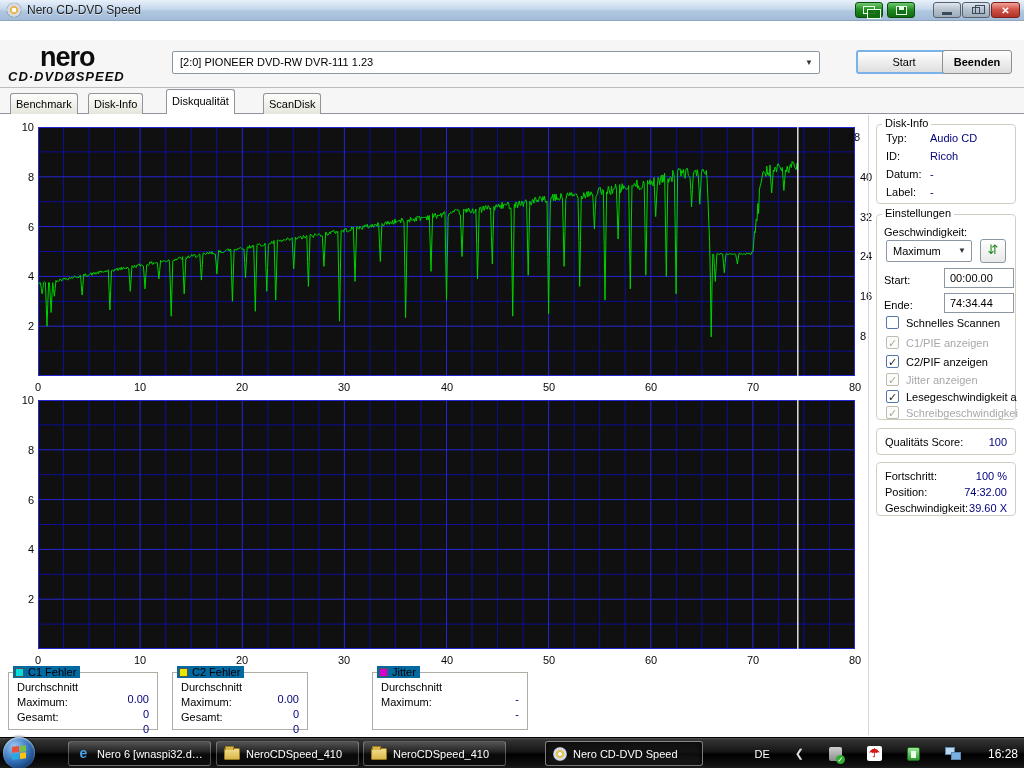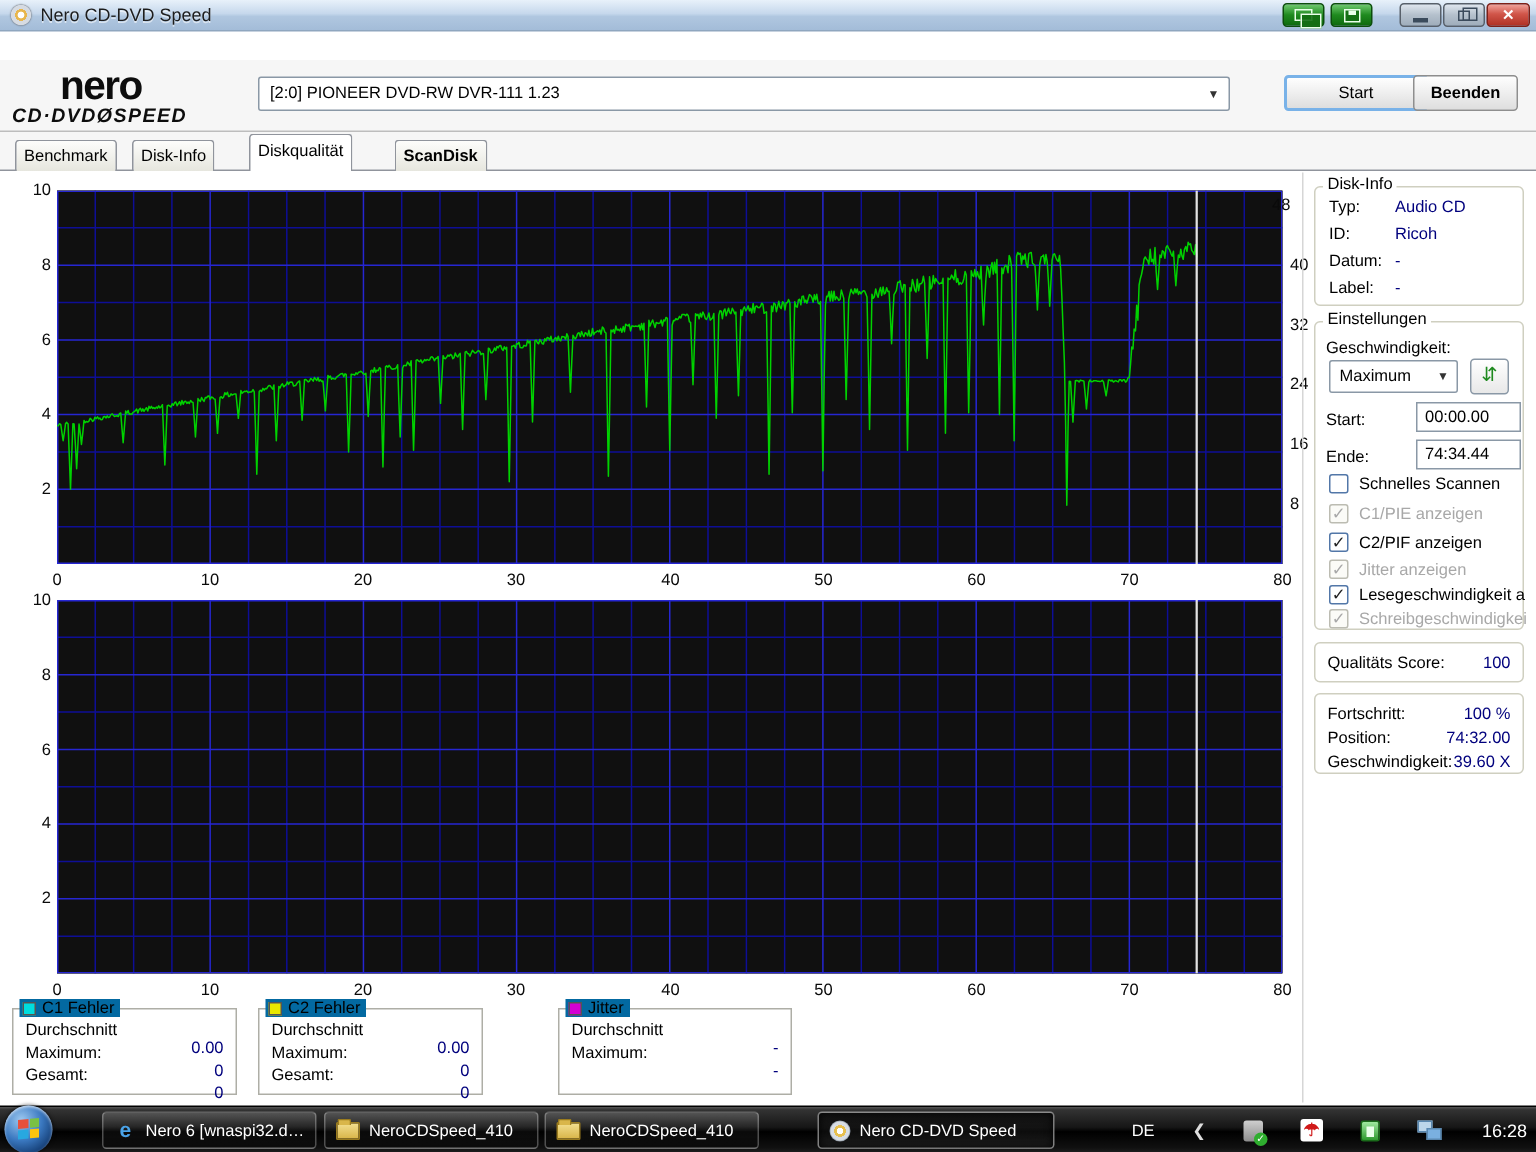--- a/index.html
+++ b/index.html
@@ -167,21 +167,21 @@
       <span class="arrow">▼</span>
     </div>
     <div class="hd-btn btn-start">Start</div>
     <div class="hd-btn btn-quit">Beenden</div>
   </div>
 
   <div class="tabstrip">
       <div class="tab" style="left: 10px;">Benchmark</div>
       <div class="tab" style="left: 88px;">Disk-Info</div>
       <div class="tab active" style="left: 166px;">Diskqualität</div>
-      <div class="tab" style="left: 263px; font-weight: bold;">ScanDisk</div>
+      <div class="tab" style="left: 263px;">ScanDisk</div>
     </div>
   <div class="client-border"></div>
 
   <div id="chart-layer">
       <svg class="plot" style="left:38px; top:127px" width="817" height="249" viewBox="0 0 817 249">
         <rect x="0" y="0" width="817" height="249" fill="#101010"></rect>
         <path d="M25.5 0V249M51.1 0V249M76.6 0V249M127.7 0V249M153.2 0V249M178.7 0V249M229.8 0V249M255.3 0V249M280.8 0V249M331.9 0V249M357.4 0V249M383.0 0V249M434.0 0V249M459.6 0V249M485.1 0V249M536.2 0V249M561.7 0V249M587.2 0V249M638.3 0V249M663.8 0V249M689.3 0V249M740.4 0V249M765.9 0V249M791.5 0V249M0 224.1H817M0 174.3H817M0 124.5H817M0 74.7H817M0 24.9H817" stroke="#0e0e96" fill="none"></path>
         <path d="M102.1 0V249M204.3 0V249M306.4 0V249M408.5 0V249M510.6 0V249M612.8 0V249M714.9 0V249M0 199.2H817M0 149.4H817M0 99.6H817M0 49.8H817" stroke="#2626d2" fill="none"></path>
         <rect x="0.5" y="0.5" width="816" height="248" fill="none" stroke="#2626d2"></rect>
         <path d="M0.0 156.6L0.8 156.9L1.6 155.5L2.5 155.9L3.3 161.5L4.1 166.8L4.9 161.5L5.7 155.4L6.5 154.6L7.4 155.6L8.2 177.2L9.0 199.2L9.8 177.2L10.6 155.5L11.4 155.7L12.3 170.0L13.1 185.5L13.9 170.0L14.7 155.7L15.5 161.6L16.3 169.3L17.2 161.6L18.0 153.3L18.8 154.8L19.6 154.0L20.4 154.4L21.2 153.9L22.1 151.9L22.9 152.5L23.7 153.9L24.5 153.3L25.3 151.1L26.1 152.1L27.0 150.9L27.8 152.3L28.6 151.7L29.4 152.9L30.2 152.7L31.0 150.9L31.9 150.7L32.7 151.6L33.5 150.2L34.3 151.4L35.1 151.0L35.9 149.5L36.8 148.9L37.6 149.9L38.4 150.7L39.2 150.3L40.0 150.1L40.9 150.7L41.7 148.6L42.5 148.4L43.3 158.4L44.1 168.1L44.9 158.4L45.8 147.0L46.6 148.5L47.4 146.7L48.2 149.1L49.0 149.0L49.8 149.2L50.7 147.9L51.5 147.4L52.3 146.8L53.1 145.7L53.9 148.3L54.7 146.0L55.6 145.2L56.4 147.2L57.2 145.6L58.0 147.2L58.8 145.9L59.6 144.8L60.5 147.0L61.3 143.9L62.1 145.2L62.9 143.9L63.7 145.3L64.5 144.7L65.4 145.4L66.2 144.4L67.0 145.1L67.8 143.6L68.6 144.9L69.4 144.3L70.3 142.8L71.1 163.4L71.9 183.0L72.7 163.4L73.5 143.6L74.3 143.1L75.2 143.7L76.0 144.3L76.8 142.1L77.6 143.2L78.4 141.5L79.2 141.0L80.1 143.5L80.9 142.1L81.7 140.8L82.5 143.0L83.3 140.0L84.2 142.5L85.0 140.6L85.8 140.5L86.6 141.9L87.4 141.1L88.2 141.9L89.1 140.0L89.9 141.0L90.7 141.3L91.5 152.2L92.3 164.3L93.1 152.2L94.0 138.7L94.8 139.9L95.6 140.6L96.4 138.0L97.2 139.5L98.0 140.6L98.9 138.0L99.7 138.2L100.5 137.2L101.3 136.9L102.1 139.2L102.9 137.7L103.8 138.0L104.6 138.9L105.4 139.2L106.2 149.6L107.0 161.9L107.8 149.6L108.7 137.9L109.5 137.5L110.3 138.5L111.1 137.6L111.9 134.8L112.7 136.1L113.6 134.5L114.4 137.3L115.2 137.1L116.0 135.6L116.8 136.4L117.6 135.9L118.5 135.6L119.3 135.6L120.1 143.5L120.9 151.9L121.7 143.5L122.6 133.3L123.4 135.2L124.2 134.4L125.0 133.9L125.8 134.0L126.6 133.7L127.5 134.8L128.3 134.4L129.1 134.3L129.9 134.1L130.7 132.7L131.5 134.2L132.4 161.1L133.2 189.2L134.0 161.1L134.8 134.0L135.6 133.2L136.4 134.0L137.3 131.9L138.1 133.1L138.9 132.0L139.7 132.2L140.5 130.9L141.3 130.0L142.2 130.2L143.0 131.4L143.8 132.4L144.6 129.6L145.4 148.8L146.2 166.8L147.1 148.8L147.9 130.6L148.7 131.6L149.5 129.7L150.3 128.8L151.1 130.9L152.0 130.1L152.8 129.4L153.6 127.6L154.4 129.3L155.2 127.8L156.0 127.7L156.9 127.9L157.7 130.4L158.5 130.2L159.3 129.7L160.1 128.3L160.9 127.5L161.8 127.0L162.6 140.4L163.4 153.1L164.2 140.4L165.0 126.2L165.9 126.0L166.7 126.8L167.5 127.6L168.3 127.1L169.1 125.3L169.9 125.9L170.8 127.1L171.6 124.7L172.4 125.7L173.2 126.7L174.0 124.6L174.8 127.1L175.7 126.2L176.5 127.4L177.3 127.0L178.1 136.0L178.9 146.9L179.7 136.0L180.6 123.3L181.4 124.8L182.2 123.7L183.0 125.8L183.8 125.1L184.6 125.5L185.5 125.7L186.3 124.6L187.1 123.9L187.9 123.3L188.7 122.6L189.5 122.1L190.4 122.0L191.2 124.2L192.0 122.2L192.8 122.6L193.6 148.4L194.4 174.3L195.3 148.4L196.1 122.5L196.9 122.7L197.7 122.6L198.5 123.1L199.3 121.6L200.2 122.4L201.0 121.2L201.8 121.0L202.6 120.5L203.4 121.2L204.2 122.2L205.1 122.6L205.9 121.9L206.7 135.4L207.5 150.6L208.3 135.4L209.2 120.2L210.0 119.8L210.8 121.3L211.6 118.2L212.4 121.2L213.2 119.8L214.1 120.2L214.9 118.1L215.7 118.6L216.5 151.4L217.3 184.3L218.1 151.4L219.0 117.6L219.8 116.9L220.6 117.8L221.4 116.6L222.2 117.6L223.0 118.9L223.9 119.1L224.7 118.9L225.5 118.9L226.3 118.0L227.1 116.2L227.9 140.5L228.8 164.3L229.6 140.5L230.4 118.3L231.2 116.6L232.0 116.7L232.8 116.8L233.7 114.4L234.5 115.5L235.3 116.7L236.1 113.5L236.9 144.0L237.7 173.1L238.6 144.0L239.4 113.3L240.2 112.8L241.0 113.7L241.8 114.1L242.6 112.9L243.5 114.9L244.3 114.0L245.1 112.7L245.9 113.4L246.7 112.7L247.6 113.1L248.4 113.0L249.2 111.1L250.0 110.9L250.8 111.7L251.6 113.5L252.5 112.0L253.3 111.7L254.1 110.7L254.9 127.0L255.7 141.9L256.5 127.0L257.4 110.1L258.2 111.9L259.0 112.1L259.8 111.1L260.6 109.7L261.4 110.5L262.3 109.3L263.1 109.9L263.9 112.1L264.7 111.4L265.5 108.3L266.3 110.2L267.2 111.0L268.0 109.3L268.8 108.6L269.6 134.4L270.4 159.4L271.2 134.4L272.1 107.7L272.9 107.3L273.7 108.7L274.5 108.9L275.3 110.5L276.1 108.5L277.0 106.6L277.8 107.5L278.6 108.4L279.4 108.2L280.2 107.3L281.0 106.7L281.9 107.4L282.7 109.4L283.5 108.7L284.3 108.9L285.1 123.1L285.9 139.4L286.8 123.1L287.6 105.1L288.4 105.6L289.2 108.1L290.0 108.2L290.9 107.0L291.7 105.0L292.5 106.7L293.3 104.0L294.1 104.9L294.9 103.5L295.8 103.4L296.6 105.7L297.4 106.6L298.2 104.2L299.0 105.7L299.8 104.5L300.7 149.2L301.5 194.2L302.3 149.2L303.1 103.8L303.9 103.8L304.7 103.2L305.6 105.2L306.4 102.1L307.2 102.3L308.0 101.2L308.8 104.7L309.6 104.8L310.5 104.8L311.3 103.2L312.1 103.6L312.9 103.5L313.7 99.8L314.5 101.6L315.4 100.2L316.2 128.0L317.0 154.4L317.8 128.0L318.6 100.1L319.4 99.7L320.3 101.6L321.1 102.2L321.9 99.3L322.7 100.5L323.5 102.1L324.3 102.3L325.2 98.8L326.0 100.3L326.8 98.0L327.6 98.3L328.4 99.6L329.3 97.2L330.1 100.9L330.9 100.9L331.7 98.8L332.5 98.0L333.3 100.2L334.2 97.2L335.0 99.8L335.8 100.2L336.6 97.4L337.4 97.5L338.2 97.6L339.1 99.3L339.9 95.5L340.7 97.4L341.5 115.8L342.3 134.5L343.1 115.8L344.0 96.5L344.8 97.9L345.6 99.0L346.4 97.4L347.2 95.2L348.0 94.8L348.9 97.4L349.7 94.0L350.5 96.0L351.3 97.4L352.1 94.8L352.9 95.3L353.8 96.9L354.6 93.2L355.4 97.2L356.2 96.8L357.0 92.0L357.8 96.1L358.7 94.6L359.5 94.3L360.3 93.5L361.1 94.2L361.9 93.0L362.7 95.8L363.6 91.0L364.4 91.8L365.2 94.3L366.0 95.0L366.8 141.8L367.6 190.5L368.5 141.8L369.3 93.0L370.1 94.2L370.9 92.7L371.7 95.2L372.6 90.3L373.4 93.1L374.2 92.6L375.0 93.5L375.8 91.9L376.6 94.5L377.5 90.7L378.3 94.1L379.1 89.1L379.9 89.8L380.7 90.3L381.5 89.2L382.4 93.6L383.2 90.3L384.0 90.4L384.8 90.7L385.6 90.4L386.4 90.5L387.3 90.6L388.1 89.7L388.9 93.0L389.7 88.6L390.5 92.8L391.3 88.5L392.2 116.9L393.0 144.4L393.8 116.9L394.6 86.5L395.4 90.4L396.2 88.2L397.1 86.3L397.9 88.9L398.7 91.4L399.5 88.0L400.3 88.4L401.1 88.6L402.0 88.3L402.8 86.4L403.6 90.3L404.4 86.4L405.2 87.0L406.0 84.6L406.9 85.2L407.7 130.1L408.5 173.1L409.3 130.1L410.1 89.8L411.0 86.7L411.8 86.8L412.6 85.4L413.4 86.1L414.2 85.6L415.0 83.9L415.9 85.0L416.7 82.7L417.5 82.6L418.3 82.6L419.1 83.5L419.9 82.4L420.8 83.3L421.6 87.5L422.4 87.9L423.2 107.2L424.0 129.5L424.8 107.2L425.7 82.1L426.5 83.3L427.3 82.5L428.1 85.5L428.9 81.8L429.7 84.4L430.6 81.0L431.4 82.7L432.2 85.4L433.0 86.0L433.8 84.3L434.6 81.7L435.5 86.4L436.3 85.7L437.1 84.8L437.9 82.0L438.7 117.3L439.5 151.9L440.4 117.3L441.2 83.0L442.0 80.1L442.8 80.4L443.6 85.5L444.4 80.5L445.3 79.0L446.1 83.5L446.9 80.9L447.7 78.5L448.5 81.5L449.3 82.1L450.2 78.5L451.0 80.0L451.8 82.2L452.6 81.0L453.4 108.7L454.3 136.9L455.1 108.7L455.9 79.5L456.7 83.3L457.5 78.9L458.3 77.6L459.2 80.2L460.0 78.9L460.8 76.9L461.6 80.2L462.4 78.6L463.2 81.7L464.1 75.3L464.9 81.4L465.7 77.4L466.5 77.0L467.3 78.0L468.1 78.1L469.0 77.3L469.8 75.1L470.6 75.9L471.4 81.9L472.2 81.3L473.0 80.9L473.9 133.3L474.7 189.2L475.5 133.3L476.3 77.0L477.1 80.7L477.9 75.0L478.8 75.8L479.6 80.8L480.4 77.4L481.2 73.9L482.0 77.7L482.8 78.7L483.7 74.2L484.5 74.8L485.3 79.6L486.1 74.8L486.9 74.9L487.7 72.7L488.6 74.8L489.4 111.7L490.2 148.2L491.0 111.7L491.8 74.2L492.7 77.4L493.5 77.8L494.3 72.9L495.1 72.5L495.9 76.2L496.7 70.7L497.6 70.4L498.4 74.6L499.2 73.1L500.0 75.1L500.8 72.2L501.6 69.4L502.5 70.0L503.3 71.6L504.1 74.5L504.9 69.5L505.7 72.9L506.5 69.2L507.4 75.0L508.2 75.6L509.0 74.0L509.8 129.5L510.6 186.8L511.4 129.5L512.3 76.2L513.1 70.5L513.9 70.8L514.7 67.3L515.5 73.7L516.3 67.2L517.2 73.7L518.0 67.1L518.8 72.8L519.6 70.8L520.4 71.8L521.2 73.2L522.1 72.5L522.9 66.4L523.7 69.1L524.5 71.9L525.3 104.7L526.1 139.4L527.0 104.7L527.8 72.7L528.6 68.9L529.4 65.8L530.2 67.9L531.0 68.8L531.9 65.5L532.7 68.2L533.5 65.6L534.3 69.3L535.1 67.4L536.0 68.9L536.8 67.6L537.6 66.8L538.4 67.0L539.2 68.9L540.0 71.0L540.9 113.5L541.7 159.4L542.5 113.5L543.3 69.1L544.1 71.9L544.9 70.8L545.8 65.6L546.6 69.1L547.4 71.2L548.2 67.1L549.0 64.7L549.8 70.0L550.7 64.3L551.5 69.0L552.3 68.3L553.1 64.8L553.9 67.4L554.7 67.2L555.6 83.8L556.4 102.1L557.2 83.8L558.0 69.4L558.8 68.1L559.6 66.6L560.5 61.1L561.3 61.2L562.1 60.2L562.9 64.9L563.7 67.7L564.5 62.7L565.4 63.0L566.2 118.5L567.0 173.1L567.8 118.5L568.6 64.9L569.4 66.9L570.3 59.3L571.1 62.5L571.9 66.4L572.7 67.7L573.5 59.2L574.4 66.8L575.2 62.2L576.0 62.2L576.8 61.3L577.6 57.2L578.4 61.7L579.3 86.9L580.1 112.0L580.9 86.9L581.7 57.5L582.5 65.7L583.3 64.1L584.2 56.7L585.0 62.1L585.8 58.7L586.6 60.3L587.4 61.2L588.2 62.3L589.1 61.7L589.9 61.9L590.7 58.5L591.5 110.8L592.3 161.9L593.1 110.8L594.0 58.4L594.8 59.3L595.6 58.9L596.4 56.4L597.2 57.9L598.0 59.5L598.9 52.9L599.7 61.2L600.5 58.7L601.3 62.8L602.1 61.4L602.9 62.4L603.8 61.4L604.6 58.8L605.4 54.0L606.2 56.4L607.0 102.3L607.8 148.2L608.7 102.3L609.5 53.5L610.3 56.5L611.1 57.3L611.9 52.7L612.7 57.6L613.6 54.1L614.4 57.5L615.2 59.0L616.0 50.5L616.8 71.8L617.7 89.6L618.5 71.8L619.3 58.7L620.1 50.4L620.9 52.2L621.7 57.8L622.6 51.2L623.4 48.0L624.2 55.7L625.0 47.9L625.8 54.9L626.6 46.0L627.5 100.2L628.3 149.4L629.1 100.2L629.9 51.7L630.7 55.4L631.5 51.3L632.4 49.9L633.2 50.5L634.0 54.8L634.8 43.4L635.6 45.5L636.4 51.5L637.3 107.3L638.1 166.8L638.9 107.3L639.7 43.8L640.5 41.3L641.3 42.5L642.2 41.8L643.0 49.2L643.8 43.6L644.6 45.9L645.4 42.3L646.2 49.1L647.1 51.3L647.9 42.2L648.7 41.5L649.5 41.4L650.3 48.5L651.1 49.2L652.0 50.3L652.8 62.6L653.6 79.7L654.4 62.6L655.2 49.0L656.1 44.3L656.9 43.9L657.7 43.1L658.5 49.0L659.3 42.7L660.1 47.2L661.0 61.2L661.8 77.2L662.6 61.2L663.4 46.5L664.2 42.6L665.0 42.2L665.9 44.7L666.7 46.5L667.5 47.3L668.3 43.4L669.1 52.3L669.9 70.5L670.8 94.7L671.6 114.6L672.4 153.5L673.2 209.8L674.0 159.8L674.8 127.2L675.7 127.3L676.5 140.7L677.3 154.4L678.1 140.7L678.9 126.8L679.7 126.7L680.6 126.8L681.4 127.7L682.2 126.4L683.0 126.7L683.8 126.8L684.6 127.1L685.5 136.3L686.3 145.7L687.1 136.3L687.9 127.7L688.7 126.3L689.5 127.5L690.4 127.4L691.2 126.8L692.0 126.8L692.8 126.9L693.6 127.1L694.4 127.2L695.3 127.3L696.1 127.1L696.9 126.6L697.7 127.7L698.5 132.0L699.4 136.9L700.2 132.0L701.0 126.3L701.8 126.3L702.6 127.0L703.4 126.5L704.3 127.7L705.1 127.1L705.9 126.7L706.7 127.2L707.5 127.6L708.3 126.1L709.2 126.2L710.0 127.1L710.8 126.2L711.6 126.2L712.4 127.8L713.2 127.0L714.1 124.7L714.9 124.7L715.7 115.7L716.5 104.4L717.3 105.6L718.1 92.4L719.0 93.6L719.8 76.5L720.6 86.5L721.4 63.0L722.2 58.8L723.0 56.0L723.9 51.5L724.7 45.8L725.5 44.3L726.3 45.8L727.1 46.7L727.9 49.3L728.8 39.2L729.6 47.4L730.4 45.9L731.2 49.1L732.0 38.0L732.8 54.2L733.7 66.0L734.5 54.2L735.3 43.0L736.1 44.7L736.9 40.2L737.8 40.9L738.6 45.1L739.4 38.0L740.2 36.7L741.0 38.6L741.8 39.6L742.7 42.2L743.5 43.8L744.3 40.5L745.1 52.7L745.9 63.5L746.7 52.7L747.6 43.0L748.4 44.6L749.2 39.1L750.0 43.7L750.8 45.9L751.6 39.5L752.5 37.3L753.3 40.6L754.1 34.5L754.9 36.1L755.7 35.6L756.5 39.9L757.4 41.1L758.2 42.7L759.0 36.2L759.8 44.5" stroke="#00d200" stroke-width="1" fill="none" stroke-linejoin="round"></path>
@@ -243,21 +243,21 @@
         </div>
         <div class="lg-row" style="top: 23px;">
           <div>Maximum:</div>
           <div class="val">0</div>
         </div>
         <div class="lg-row" style="top: 38px;">
           <div>Gesamt:</div>
           <div class="val">0</div>
         </div>
       </div>
-      <div class="lg-box" style="left: 172px; width: 150px;">
+      <div class="lg-box" style="left: 172px; width: 136px;">
         <div class="lg-title">
           <div class="lg-sq" style="background: rgb(232, 232, 0);"></div>
           <div>C2 Fehler</div>
         </div>
         <div class="lg-row" style="top: 8px;">
           <div>Durchschnitt</div>
           <div class="val">0.00</div>
         </div>
         <div class="lg-row" style="top: 23px;">
           <div>Maximum:</div>

